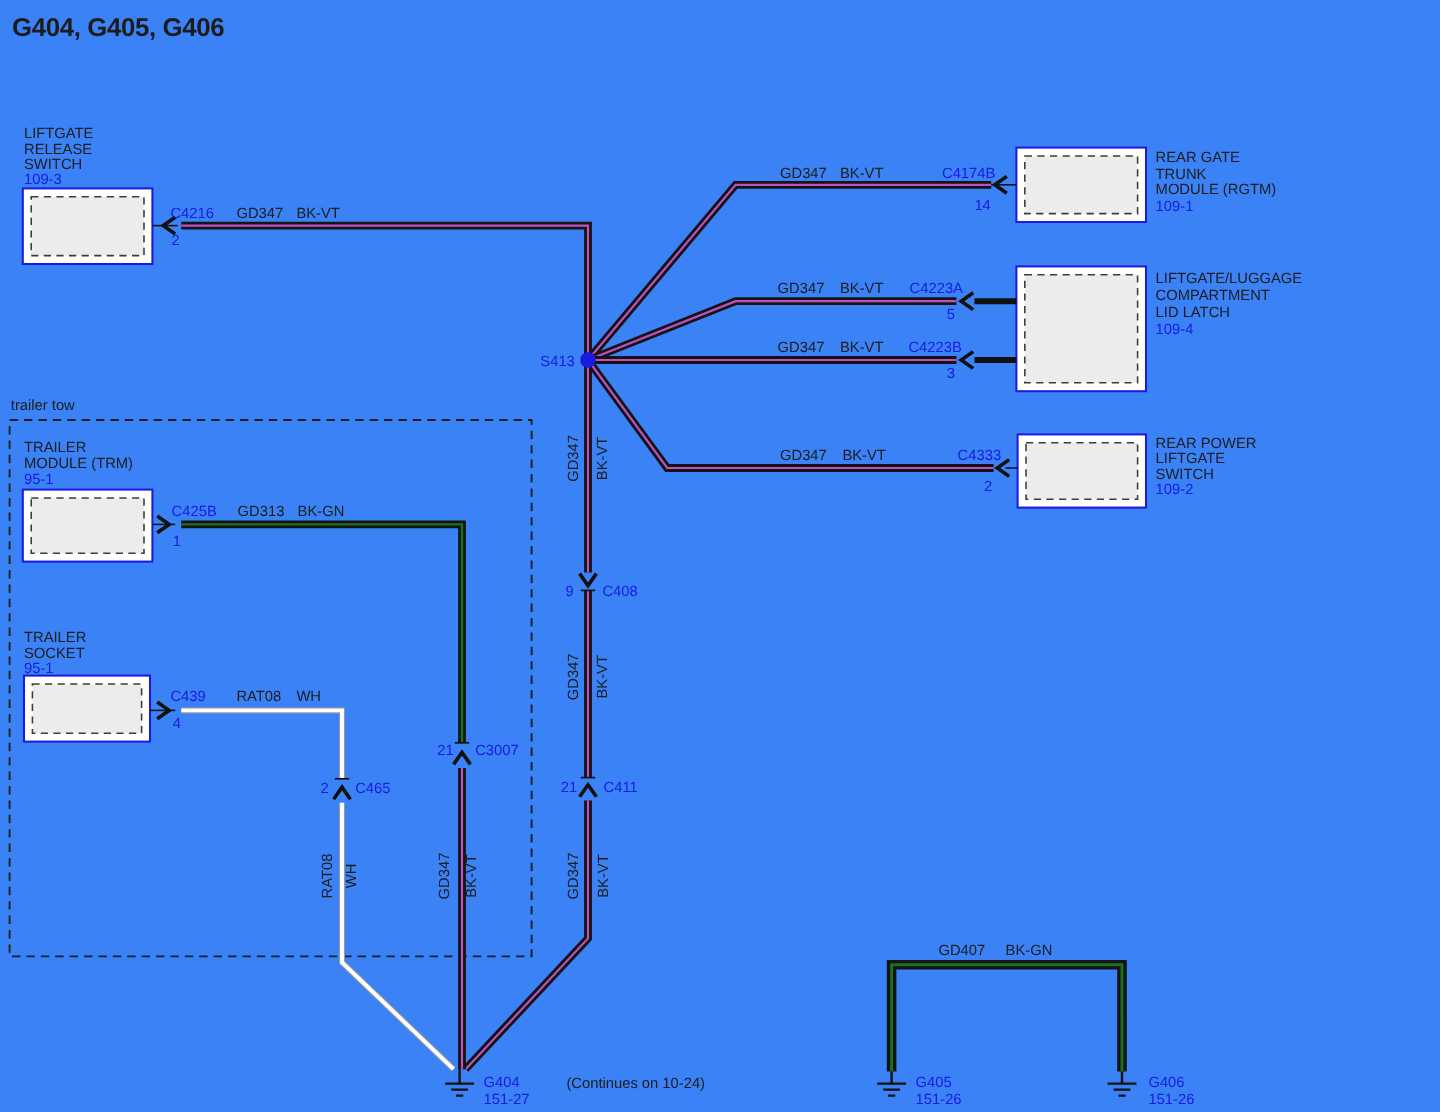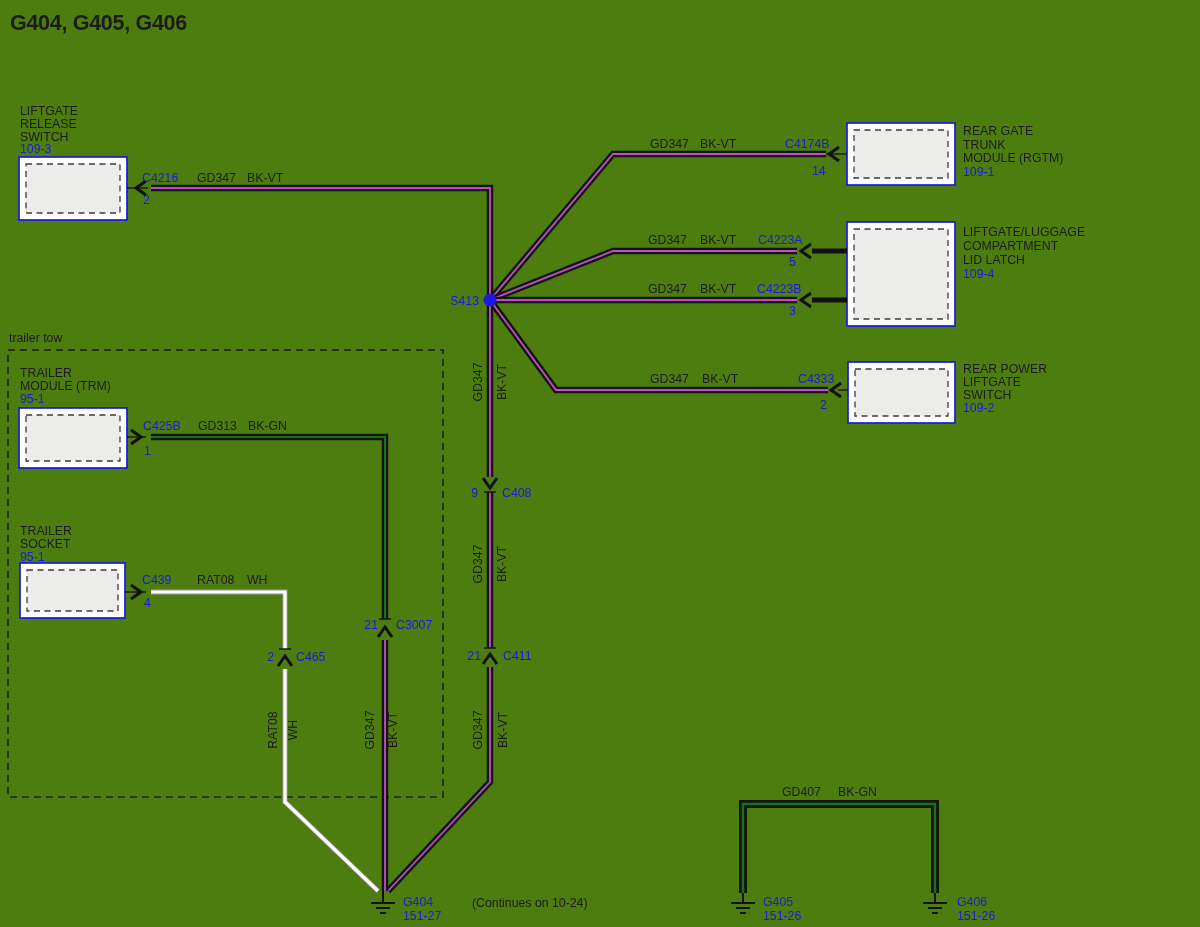--- a/index.html
+++ b/index.html
@@ -1,20 +1,20 @@
 <!DOCTYPE html>
 <html style="--blue: #1a1ae0; --violet: #c050c0; --green: #1d6f1d; --wire: #141414; --white-edge: #9b9b9b; --box-fill: #ececea; --text: #1c1c1c;"><head>
 <meta charset="utf-8">
 <style>
   :root{
     --blue:#1a1ae0; --violet:#c050c0; --green:#1d6f1d; --wire:#141414;
     --white-edge:#9b9b9b; --box-fill:#ececea; --text:#1c1c1c;
   }
   html,body{margin:0;padding:0;background:#ffffff;}
-  .stage{position:relative;width:1200px;height:927px;background:#4d7c0f;overflow:hidden;}
+  .stage{position:relative;width:1200px;height:927px;background:#3b82f6;overflow:hidden;}
   svg{position:absolute;left:0;top:0;}
   text{font-family:"Liberation Sans","DejaVu Sans",sans-serif;font-size:12.3px;fill:var(--text);}
   .b{fill:var(--blue);}
   .title{font-size:21.5px;font-weight:600;letter-spacing:-0.3px;}
   .wb{stroke:var(--wire);stroke-width:6.5;fill:none;stroke-linejoin:miter;}
   .wb8{stroke:var(--wire);stroke-width:8;fill:none;stroke-linejoin:miter;}
   .sv{stroke:var(--violet);stroke-width:1.8;fill:none;stroke-linejoin:miter;}
   .sg{stroke:var(--green);stroke-width:2;fill:none;stroke-linejoin:miter;}
   .sg8{stroke:var(--green);stroke-width:2.4;fill:none;stroke-linejoin:miter;}
   .wwo{stroke:var(--white-edge);stroke-width:5;fill:none;stroke-linejoin:miter;}

